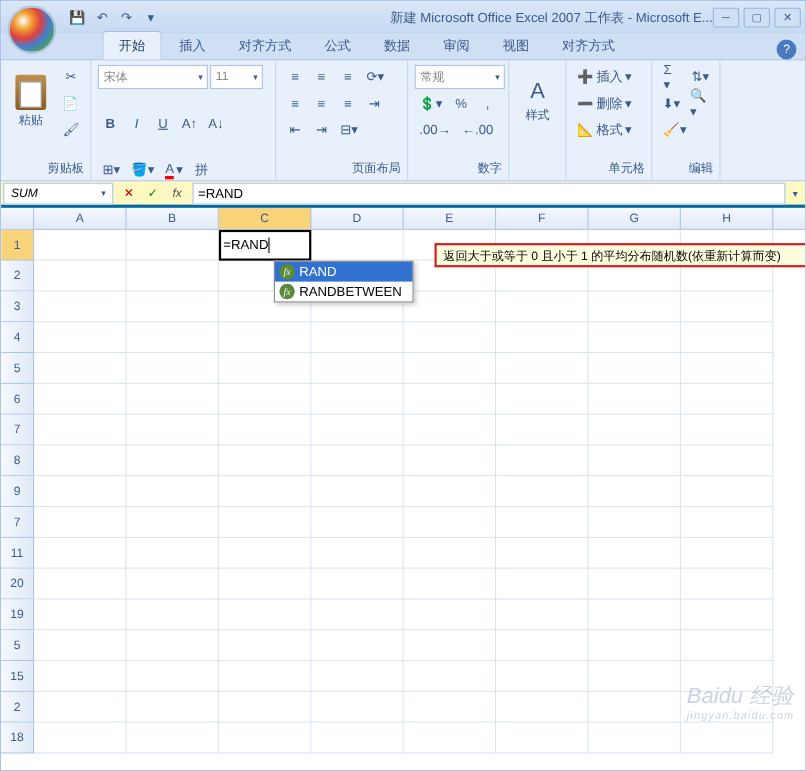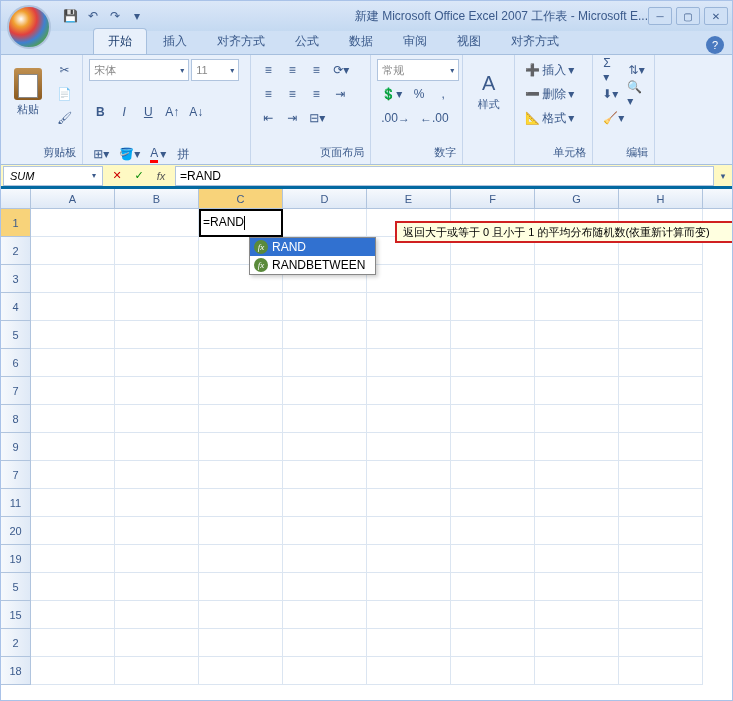--- a/index.html
+++ b/index.html
@@ -463,15 +463,19 @@
         <div class="ac-item">
           <span class="ac-icon">fx</span>
           <span>RANDBETWEEN</span>
         </div>
       </div>
 
       <div class="tooltip-box">
         <span>返回大于或等于 0 且小于 1 的平均分布随机数(依重新计算而变)</span>
       </div>
 
+      <div class="watermark">
+        <span>Baidu 经验</span>
+        <span class="sub">jingyan.baidu.com</span>
+      </div>
     </div>
   </div>
 </div>
 
 </body></html>

